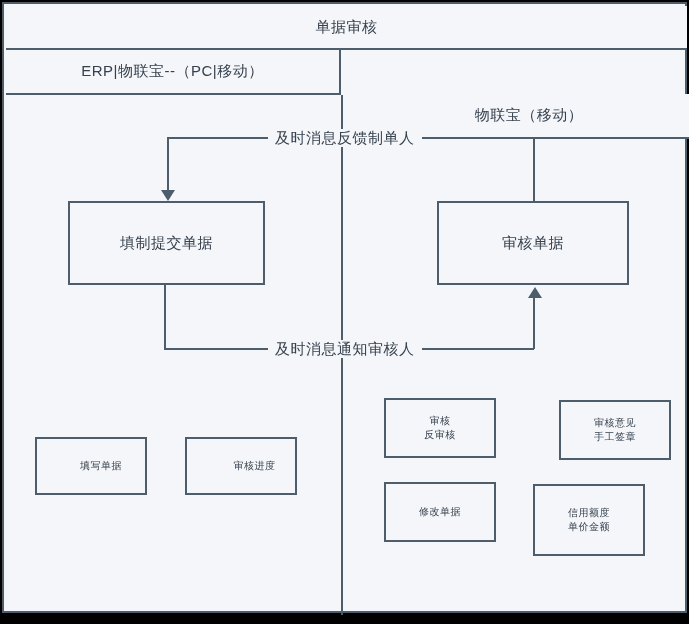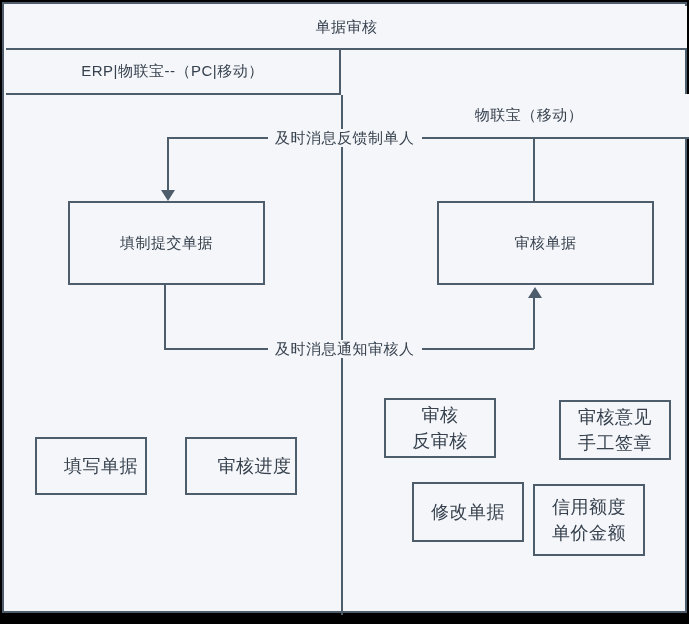--- a/index.html
+++ b/index.html
@@ -83,21 +83,21 @@
     align-items: center;
     justify-content: center;
     text-align: center;
     color: #36414d;
     font-size: 15px;
     line-height: 1.45;
     letter-spacing: .5px;
     z-index: 3;
   }
   .node.main { font-size: 15px; }
-  .node.small { font-size: 18px; }
+  .node.small { font-size: 10px; }
   .node .lines { white-space: pre-line; }
 
   
   .seg-h {
     position: absolute;
     height: 2px;
     background: #4d5d6c;
     z-index: 1;
   }
   .seg-v {
@@ -164,21 +164,21 @@
     <div class="seg-h" style="left:160px; top:344px; width:370px;"></div>
 
     <div class="seg-v" style="left:529px; top:293px; height:52px;"></div>
     <div class="arrow-up" style="left:524px; top:283px;"></div>
     <div class="edge-label" style="left:264px; top:336px;">及时消息通知审核人</div>
 
     <div class="node main" style="left:64px; top:197px; width:197px; height:84px;">
       <span class="lines">填制提交单据</span>
     </div>
 
-    <div class="node main" style="left:433px; top:197px; width:217px; height:84px;">
+    <div class="node main" style="left:433px; top:197px; width:192px; height:84px;">
       <span class="lines">审核单据</span>
     </div>
 
     <div class="node small" style="left:31px; top:433px; width:112px; height:58px;padding-left:20px;">
       <span class="lines">填写单据</span>
     </div>
 
     <div class="node small" style="left:181px; top:433px; width:112px; height:58px;padding-left:27px;">
       <span class="lines">审核进度</span>
     </div>
@@ -186,21 +186,21 @@
     <div class="node small" style="left:380px; top:394px; width:112px; height:60px;">
       <span class="lines">审核
 反审核</span>
     </div>
 
     <div class="node small" style="left:555px; top:396px; width:112px; height:60px;">
       <span class="lines">审核意见
 手工签章</span>
     </div>
 
-    <div class="node small" style="left:380px; top:478px; width:112px; height:60px;margin-left:28px;">
+    <div class="node small" style="left:380px; top:478px; width:112px; height:60px;">
       <span class="lines">修改单据</span>
     </div>
 
     <div class="node small" style="left:529px; top:480px; width:112px; height:72px;">
       <span class="lines">信用额度
 单价金额</span>
     </div>
 
   </div>
 </div>

